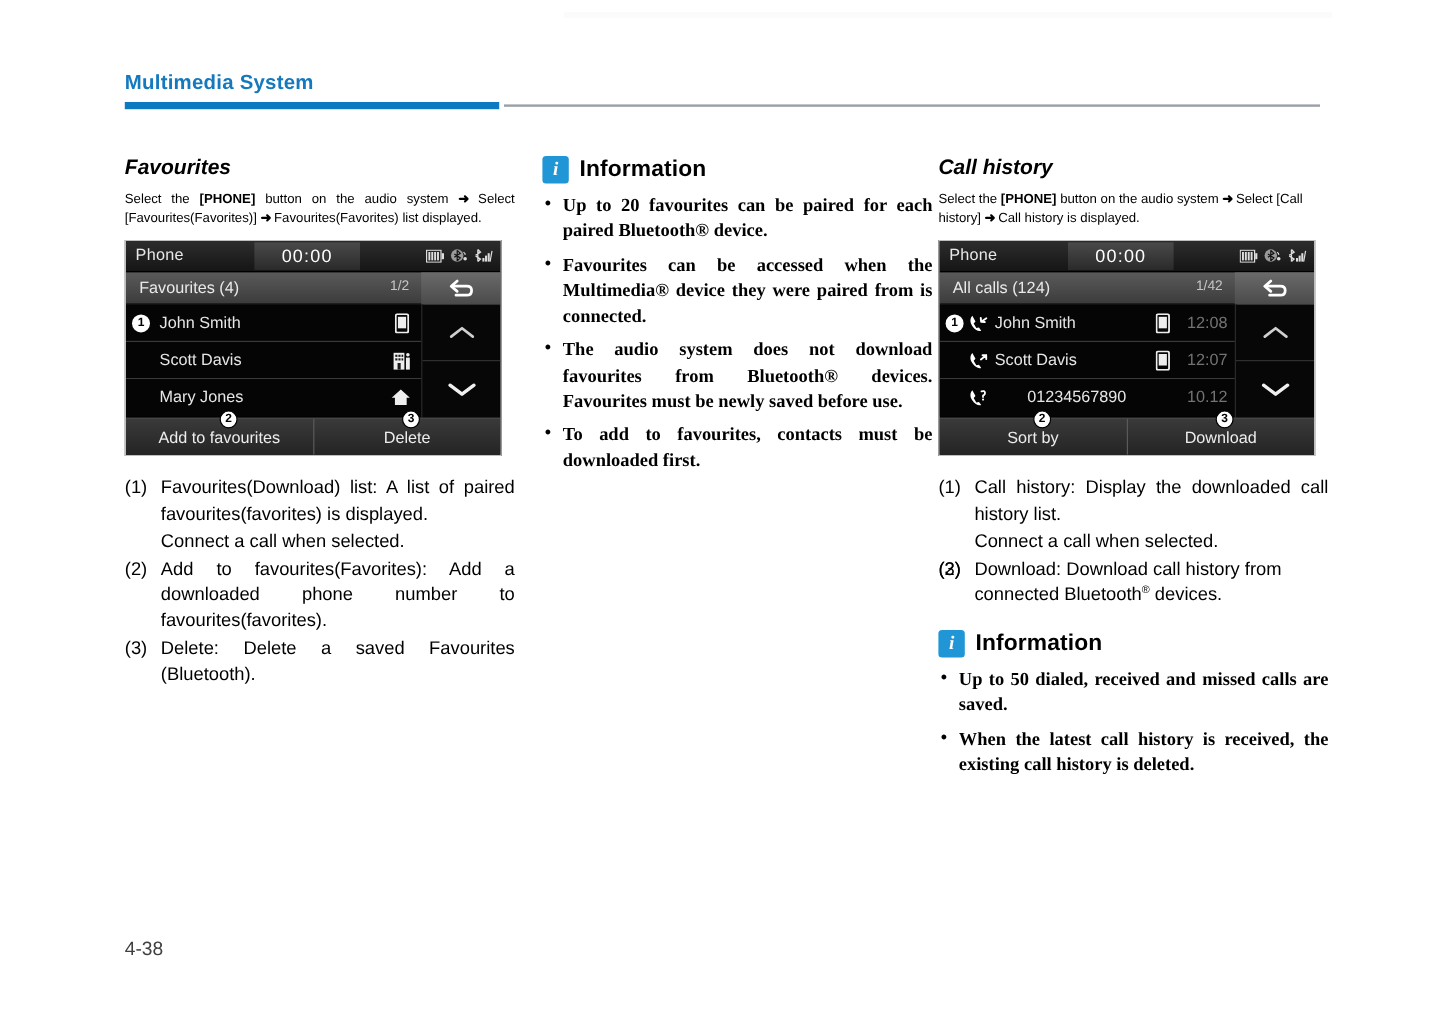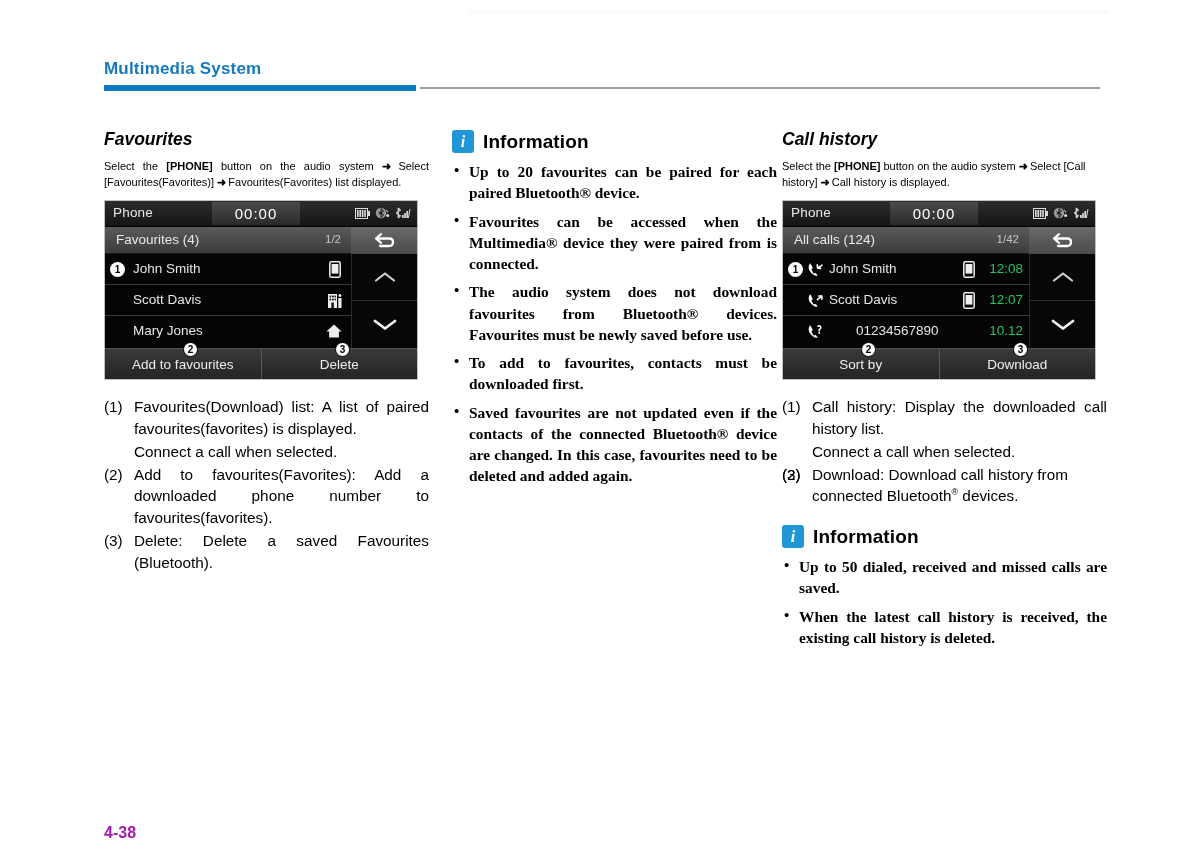--- a/index.html
+++ b/index.html
@@ -138,21 +138,21 @@
   }
   .dev-row .idx {
     position:absolute; left:5px; top:8px; width:15px; height:15px;
     border-radius:50%; background:#fff; color:#000;
     font-size:10px; font-weight:bold; text-align:center; line-height:15px;
   }
   .dev-row .nm {
     position:absolute; top:7px; color:#e6e6e6; font-size:13.5px; white-space:nowrap;
   }
   .dev-row .rowicon { position:absolute; top:7px; }
-  .dev-row .tm { position:absolute; right:8px; top:7px; color:#22c55e; font-size:13.5px; }
+  .dev-row .tm { position:absolute; right:8px; top:7px; color:#737373; font-size:13.5px; }
   .dev-scroll {
     position:absolute; right:0; top:0; width:66px; height:94px;
     border-left:1px solid #2a2a2a; background:#070707;
   }
   .dev-scroll .sbtn { height:47px; display:flex; align-items:center; justify-content:center; }
   .dev-scroll .sbtn.top { border-bottom:1px solid #2f2f2f; }
 
   .dev-footer {
     position:relative; height:31px; width:100%;
     background:linear-gradient(#3a3a3a,#242424);
@@ -167,23 +167,22 @@
   .callout {
     position:absolute; width:15px; height:15px; border-radius:50%;
     background:#fff; color:#000; border:1px solid #000;
     font-size:10px; font-weight:bold; text-align:center; line-height:14px;
     z-index:5;
   }
 
   
   #page-number {
     position:absolute; left:104px; top:783px;
-    font-size:16px; font-weight:bold; color:#a21caf;
-    font-family:"Liberation Sans", sans-serif;
-    margin-top:41px;
+    font-size:16px; font-weight:normal; color:#404040;
+    font-family:"Liberation Sans", sans-serif;
   }
 </style>
 </head>
 <body>
 
 <div id="header">
   <div id="header-ghost"></div>
   <div id="header-title">Multimedia System</div>
   <div id="header-rule-blue"></div>
   <div id="header-rule-gray"></div>
@@ -317,21 +316,20 @@
 <div class="col" id="col2">
   <div class="info-head">
     <div class="info-icon">i</div>
     <div class="info-title">Information</div>
   </div>
   <ul class="infolist">
     <li>Up to 20 favourites can be paired for each paired Bluetooth® device.</li>
     <li>Favourites can be accessed when the Multimedia® device they were paired from is connected.</li>
     <li>The audio system does not download favourites from Bluetooth® devices. Favourites must be newly saved before use.</li>
     <li>To add to favourites, contacts must be downloaded first.</li>
-    <li>Saved favourites are not updated even if the contacts of the connected Bluetooth® device are changed. In this case, favourites need to be deleted and added again.</li>
   </ul>
 </div>
 
 <div class="col" id="col3">
 
   <h2 class="sec-title">Call history</h2>
 
   <p class="body last"><span>Select the </span><span class="b">[PHONE]</span><span> button on the audio system </span><span class="arrow">➜</span><span> Select [Call history] </span><span class="arrow">➜</span><span> Call history is displayed.</span></p>
 
   <div class="device" style="margin-top:10px;">

